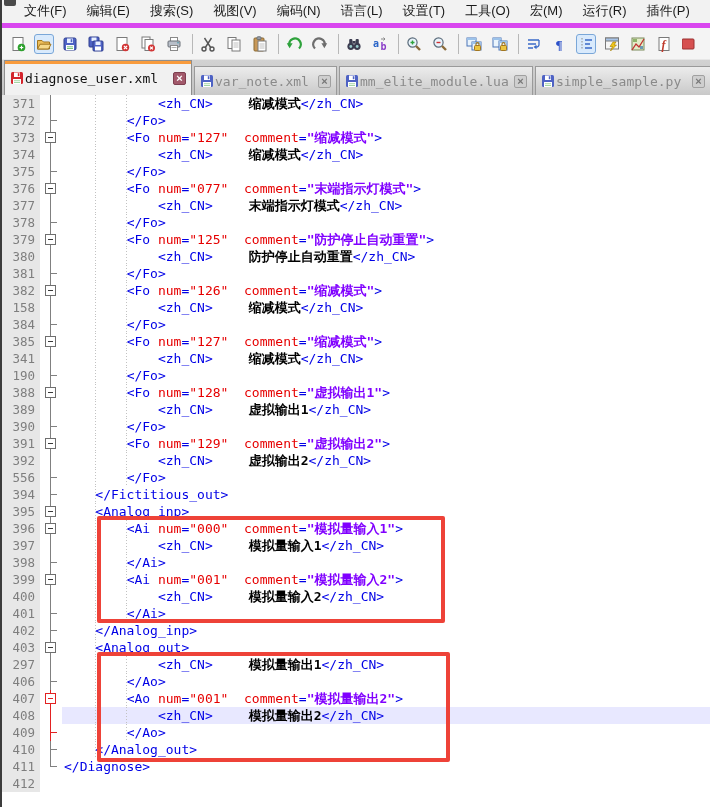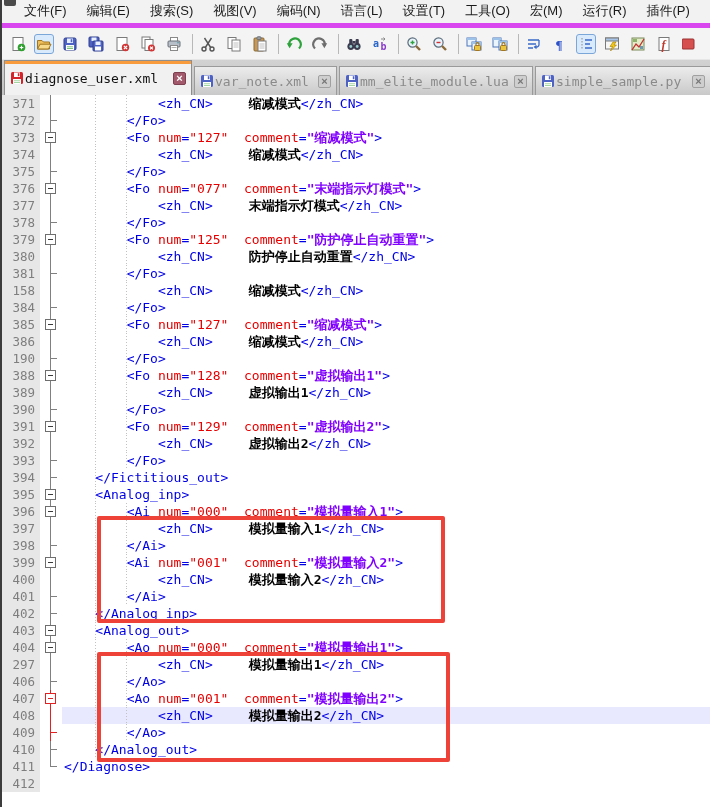--- a/index.html
+++ b/index.html
@@ -418,20 +418,28 @@
       </div>
       <div class="row">
         <div class="ln">381</div>
         <div class="fm">
           <i class="fv full"></i>
           <i class="fh"></i>
         </div>
         <div class="code g2"><span class="tk-w">        </span><span class="tk-t">&lt;/Fo&gt;</span></div>
       </div>
       <div class="row">
+        <div class="ln">382</div>
+        <div class="fm">
+          <i class="fv full"></i>
+          <i class="fbox"></i>
+        </div>
+        <div class="code g2"><span class="tk-w">        </span><span class="tk-t">&lt;Fo</span><span class="tk-w"> </span><span class="tk-r">num</span><span class="tk-t">=</span><span class="tk-r">"126"</span><span class="tk-w">  </span><span class="tk-r">comment</span><span class="tk-t">=</span><span class="tk-s">"缩减模式"</span><span class="tk-t">&gt;</span></div>
+      </div>
+      <div class="row">
         <div class="ln">158</div>
         <div class="fm">
           <i class="fv full"></i>
         </div>
         <div class="code g2"><span class="tk-w">            </span><span class="tk-t">&lt;zh_CN&gt;</span><span class="tk-c">缩减模式</span><span class="tk-t">&lt;/zh_CN&gt;</span></div>
       </div>
       <div class="row">
         <div class="ln">384</div>
         <div class="fm">
           <i class="fv full"></i>
@@ -441,21 +449,21 @@
       </div>
       <div class="row">
         <div class="ln">385</div>
         <div class="fm">
           <i class="fv full"></i>
           <i class="fbox"></i>
         </div>
         <div class="code g2"><span class="tk-w">        </span><span class="tk-t">&lt;Fo</span><span class="tk-w"> </span><span class="tk-r">num</span><span class="tk-t">=</span><span class="tk-r">"127"</span><span class="tk-w">  </span><span class="tk-r">comment</span><span class="tk-t">=</span><span class="tk-s">"缩减模式"</span><span class="tk-t">&gt;</span></div>
       </div>
       <div class="row">
-        <div class="ln">386</div>
+        <div class="ln">341</div>
         <div class="fm">
           <i class="fv full"></i>
         </div>
         <div class="code g2"><span class="tk-w">            </span><span class="tk-t">&lt;zh_CN&gt;</span><span class="tk-c">缩减模式</span><span class="tk-t">&lt;/zh_CN&gt;</span></div>
       </div>
       <div class="row">
         <div class="ln">190</div>
         <div class="fm">
           <i class="fv full"></i>
           <i class="fh"></i>
@@ -494,21 +502,21 @@
         <div class="code g2"><span class="tk-w">        </span><span class="tk-t">&lt;Fo</span><span class="tk-w"> </span><span class="tk-r">num</span><span class="tk-t">=</span><span class="tk-r">"129"</span><span class="tk-w">  </span><span class="tk-r">comment</span><span class="tk-t">=</span><span class="tk-s">"虚拟输出2"</span><span class="tk-t">&gt;</span></div>
       </div>
       <div class="row">
         <div class="ln">392</div>
         <div class="fm">
           <i class="fv full"></i>
         </div>
         <div class="code g2"><span class="tk-w">            </span><span class="tk-t">&lt;zh_CN&gt;</span><span class="tk-c">虚拟输出2</span><span class="tk-t">&lt;/zh_CN&gt;</span></div>
       </div>
       <div class="row">
-        <div class="ln">393</div>
+        <div class="ln">556</div>
         <div class="fm">
           <i class="fv full"></i>
           <i class="fh"></i>
         </div>
         <div class="code g2"><span class="tk-w">        </span><span class="tk-t">&lt;/Fo&gt;</span></div>
       </div>
       <div class="row">
         <div class="ln">394</div>
         <div class="fm">
           <i class="fv full"></i>
@@ -578,28 +586,20 @@
         </div>
         <div class="code g1"><span class="tk-w">    </span><span class="tk-t">&lt;/Analog_inp&gt;</span></div>
       </div>
       <div class="row">
         <div class="ln">403</div>
         <div class="fm">
           <i class="fv full"></i>
           <i class="fbox"></i>
         </div>
         <div class="code g1"><span class="tk-w">    </span><span class="tk-t">&lt;Analog_out&gt;</span></div>
-      </div>
-      <div class="row">
-        <div class="ln">404</div>
-        <div class="fm">
-          <i class="fv full"></i>
-          <i class="fbox"></i>
-        </div>
-        <div class="code g2"><span class="tk-w">        </span><span class="tk-t">&lt;Ao</span><span class="tk-w"> </span><span class="tk-r">num</span><span class="tk-t">=</span><span class="tk-r">"000"</span><span class="tk-w">  </span><span class="tk-r">comment</span><span class="tk-t">=</span><span class="tk-s">"模拟量输出1"</span><span class="tk-t">&gt;</span></div>
       </div>
       <div class="row">
         <div class="ln">297</div>
         <div class="fm">
           <i class="fv full"></i>
         </div>
         <div class="code g2"><span class="tk-w">            </span><span class="tk-t">&lt;zh_CN&gt;</span><span class="tk-c">模拟量输出1</span><span class="tk-t">&lt;/zh_CN&gt;</span></div>
       </div>
       <div class="row">
         <div class="ln">406</div>

